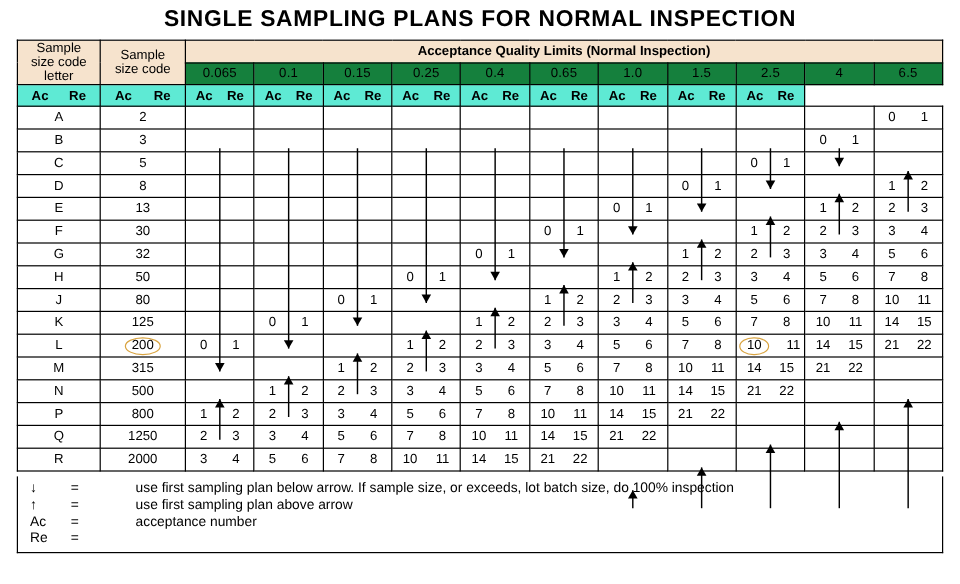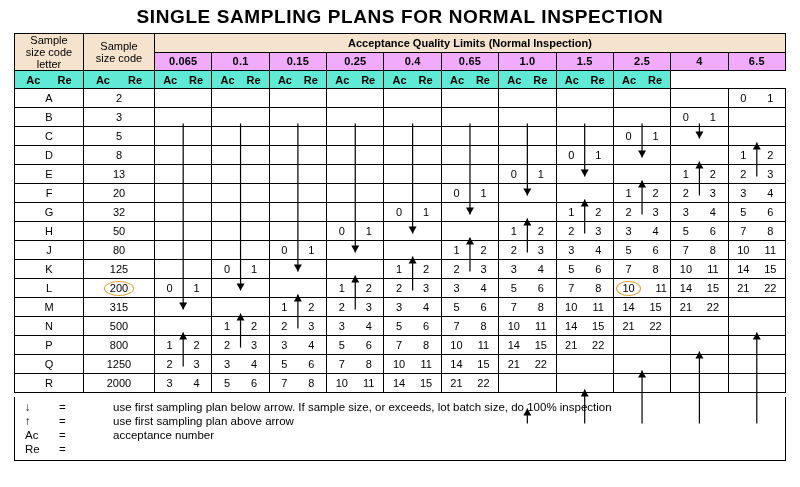--- a/index.html
+++ b/index.html
@@ -42,23 +42,23 @@
     line-height:12px;
     font-weight:normal;
   }
   .aql-title{
     background:#f6e3cd;
     font-size:12px;
     font-weight:bold;
     margin-top:36px;
   }
   .aql-val{
-    background:#f0abfc;
+    background:#15803d;
     font-size:12px;
-    font-weight:bold;
+    font-weight:normal;
     letter-spacing:.2px;
   }
   .acre{
     background:#5eead4;
     font-size:11px;
     height:15px;
     text-decoration:underline;
   }
   .acre span{display:inline-block;width:46%;}
   .letter-col{width:68px;}
@@ -492,21 +492,21 @@
             </td>
             <td class="plan-cell">
               <div class="nums">
                 <i>2</i>
                 <i>3</i>
               </div>
             </td>
           </tr>
           <tr>
             <td>F</td>
-            <td>20</td>
+            <td>30</td>
             <td class="plan-cell">
               <div class="nums">
                 <i></i>
                 <i></i>
               </div>
             </td>
             <td class="plan-cell">
               <div class="nums">
                 <i></i>
                 <i></i>

